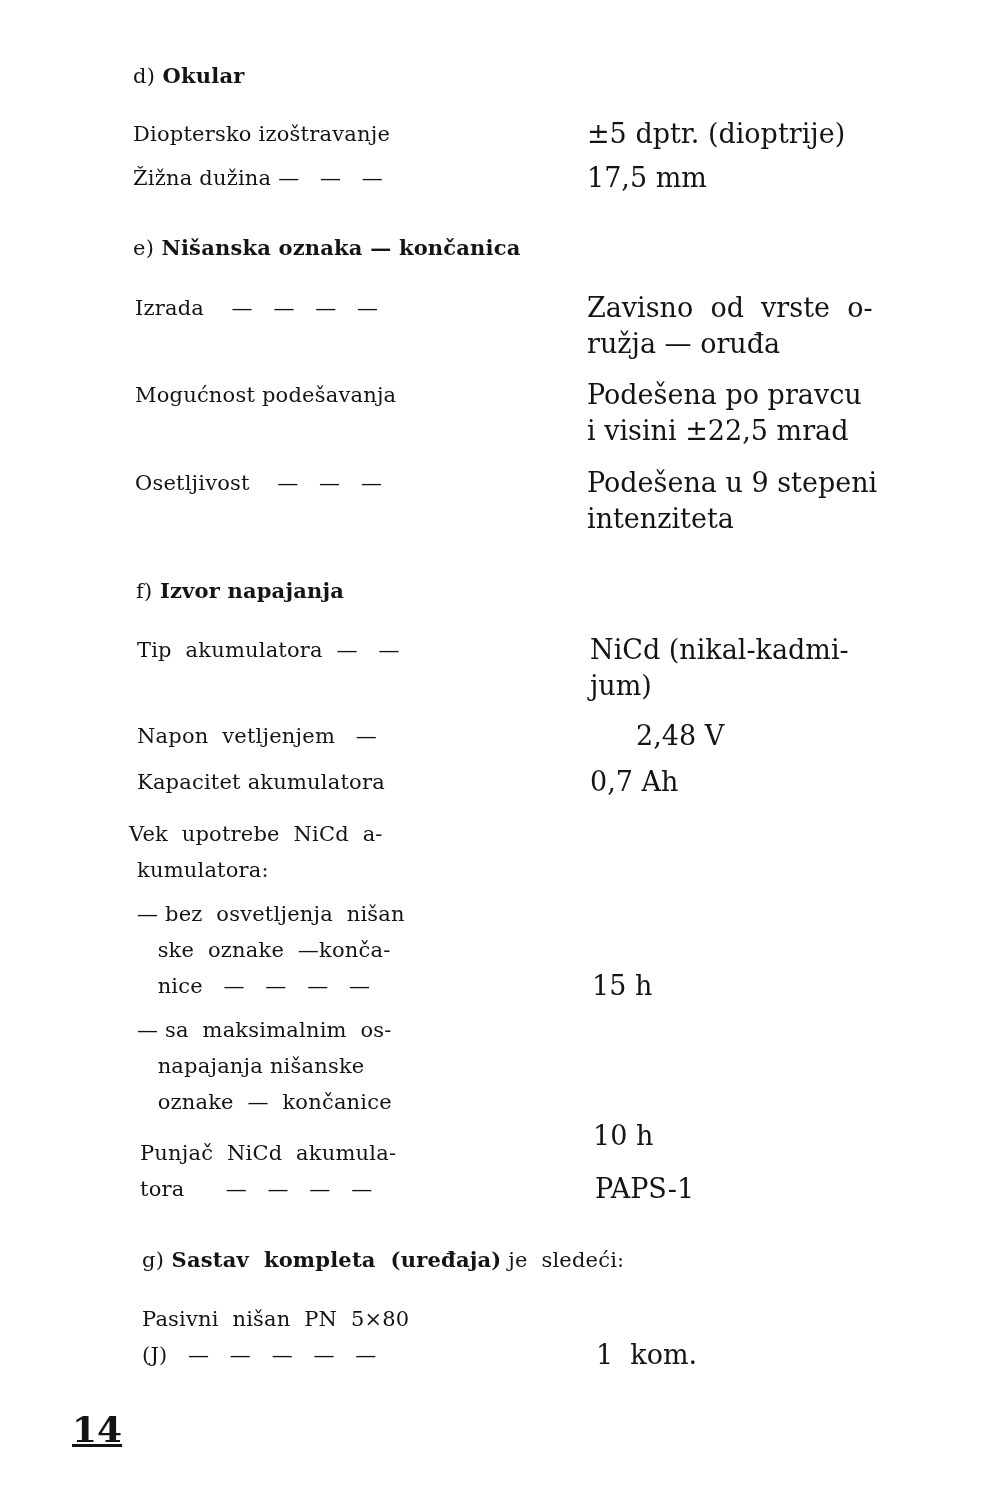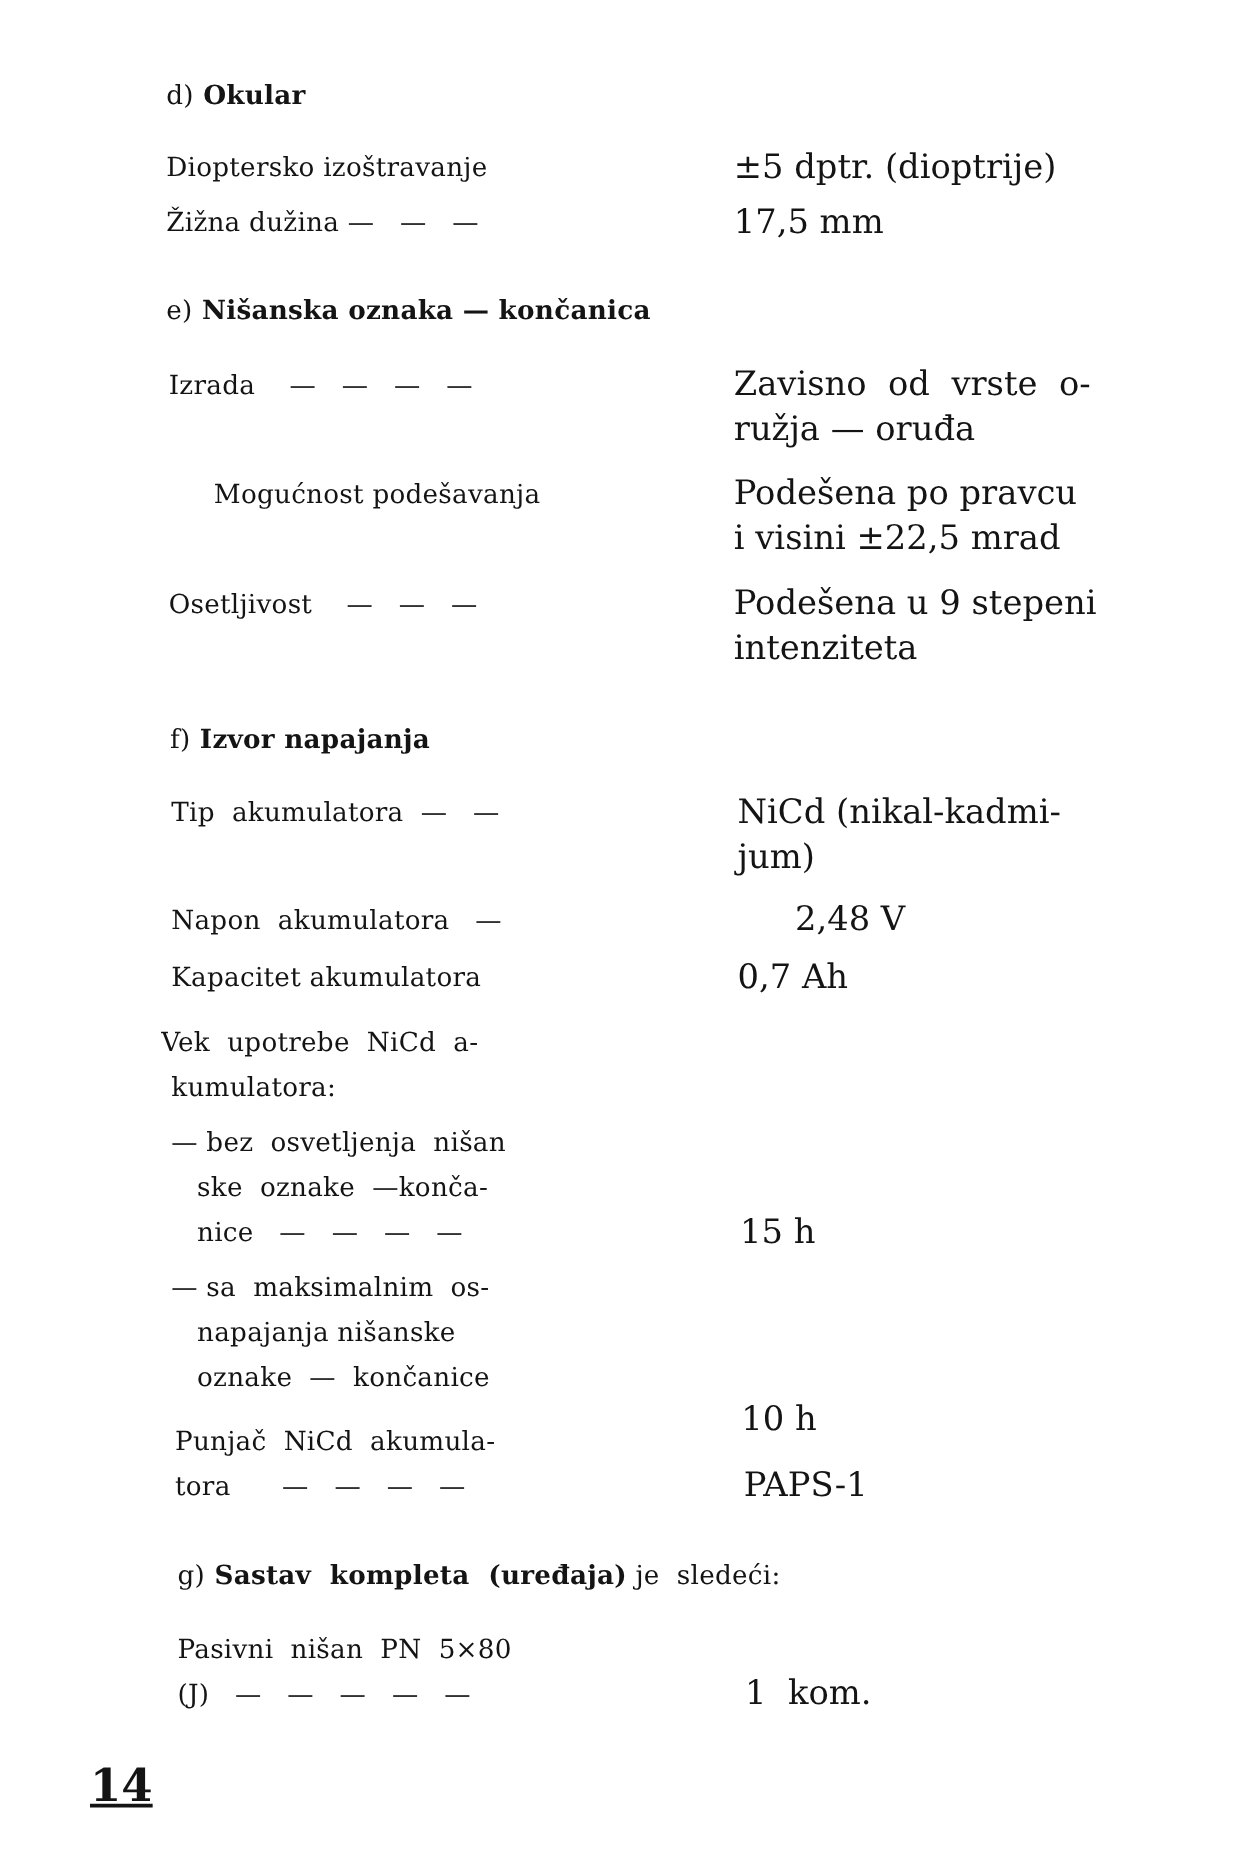--- a/index.html
+++ b/index.html
@@ -21,35 +21,35 @@
 
 <div class="ln" style="left:133px; top:160px;">Žižna dužina —   —   —</div>
 <div class="val" style="left:587px; top:160px;">17,5 mm</div>
 
 <div class="ln h" style="left:133px; top:230px;"><span class="lbl">e)</span> <span>Nišanska oznaka — končanica</span></div>
 
 <div class="ln" style="left:135px; top:290px;">Izrada    —   —   —   —</div>
 <div class="val" style="left:587px; top:290px;">Zavisno  od  vrste  o-</div>
 <div class="val" style="left:587px; top:326px;">ružja — oruđa</div>
 
-<div class="ln" style="left:135px; top:377px;margin-left:36px;">Mogućnost podešavanja</div>
+<div class="ln" style="left:135px; top:377px;">Mogućnost podešavanja</div>
 <div class="val" style="left:587px; top:377px;">Podešena po pravcu</div>
 <div class="val" style="left:587px; top:413px;">i visini ±22,5 mrad</div>
 
 <div class="ln" style="left:135px; top:465px;">Osetljivost    —   —   —</div>
 <div class="val" style="left:587px; top:465px;">Podešena u 9 stepeni</div>
 <div class="val" style="left:587px; top:501px;">intenziteta</div>
 
 <div class="ln h" style="left:136px; top:573px;"><span class="lbl">f)</span> <span>Izvor napajanja</span></div>
 
 <div class="ln" style="left:137px; top:632px;">Tip  akumulatora  —   —</div>
 <div class="val" style="left:590px; top:632px;">NiCd (nikal-kadmi-</div>
 <div class="val" style="left:590px; top:668px;">jum)</div>
 
-<div class="ln" style="left:137px; top:718px;">Napon  akumulatora   —</div>
+<div class="ln" style="left:137px; top:718px;">Napon  vetljenjem   —</div>
 <div class="val" style="left:590px; top:718px;margin-left:46px;">2,48 V</div>
 
 <div class="ln" style="left:137px; top:764px;">Kapacitet akumulatora</div>
 <div class="val" style="left:590px; top:764px;">0,7 Ah</div>
 
 <div class="ln" style="left:129px; top:816px;">Vek  upotrebe  NiCd  a-</div>
 <div class="ln" style="left:137px; top:852px;">kumulatora:</div>
 
 <div class="ln" style="left:137px; top:896px;">— bez  osvetljenja  nišan</div>
 <div class="ln" style="left:137px; top:932px;">   ske  oznake  —konča-</div>

